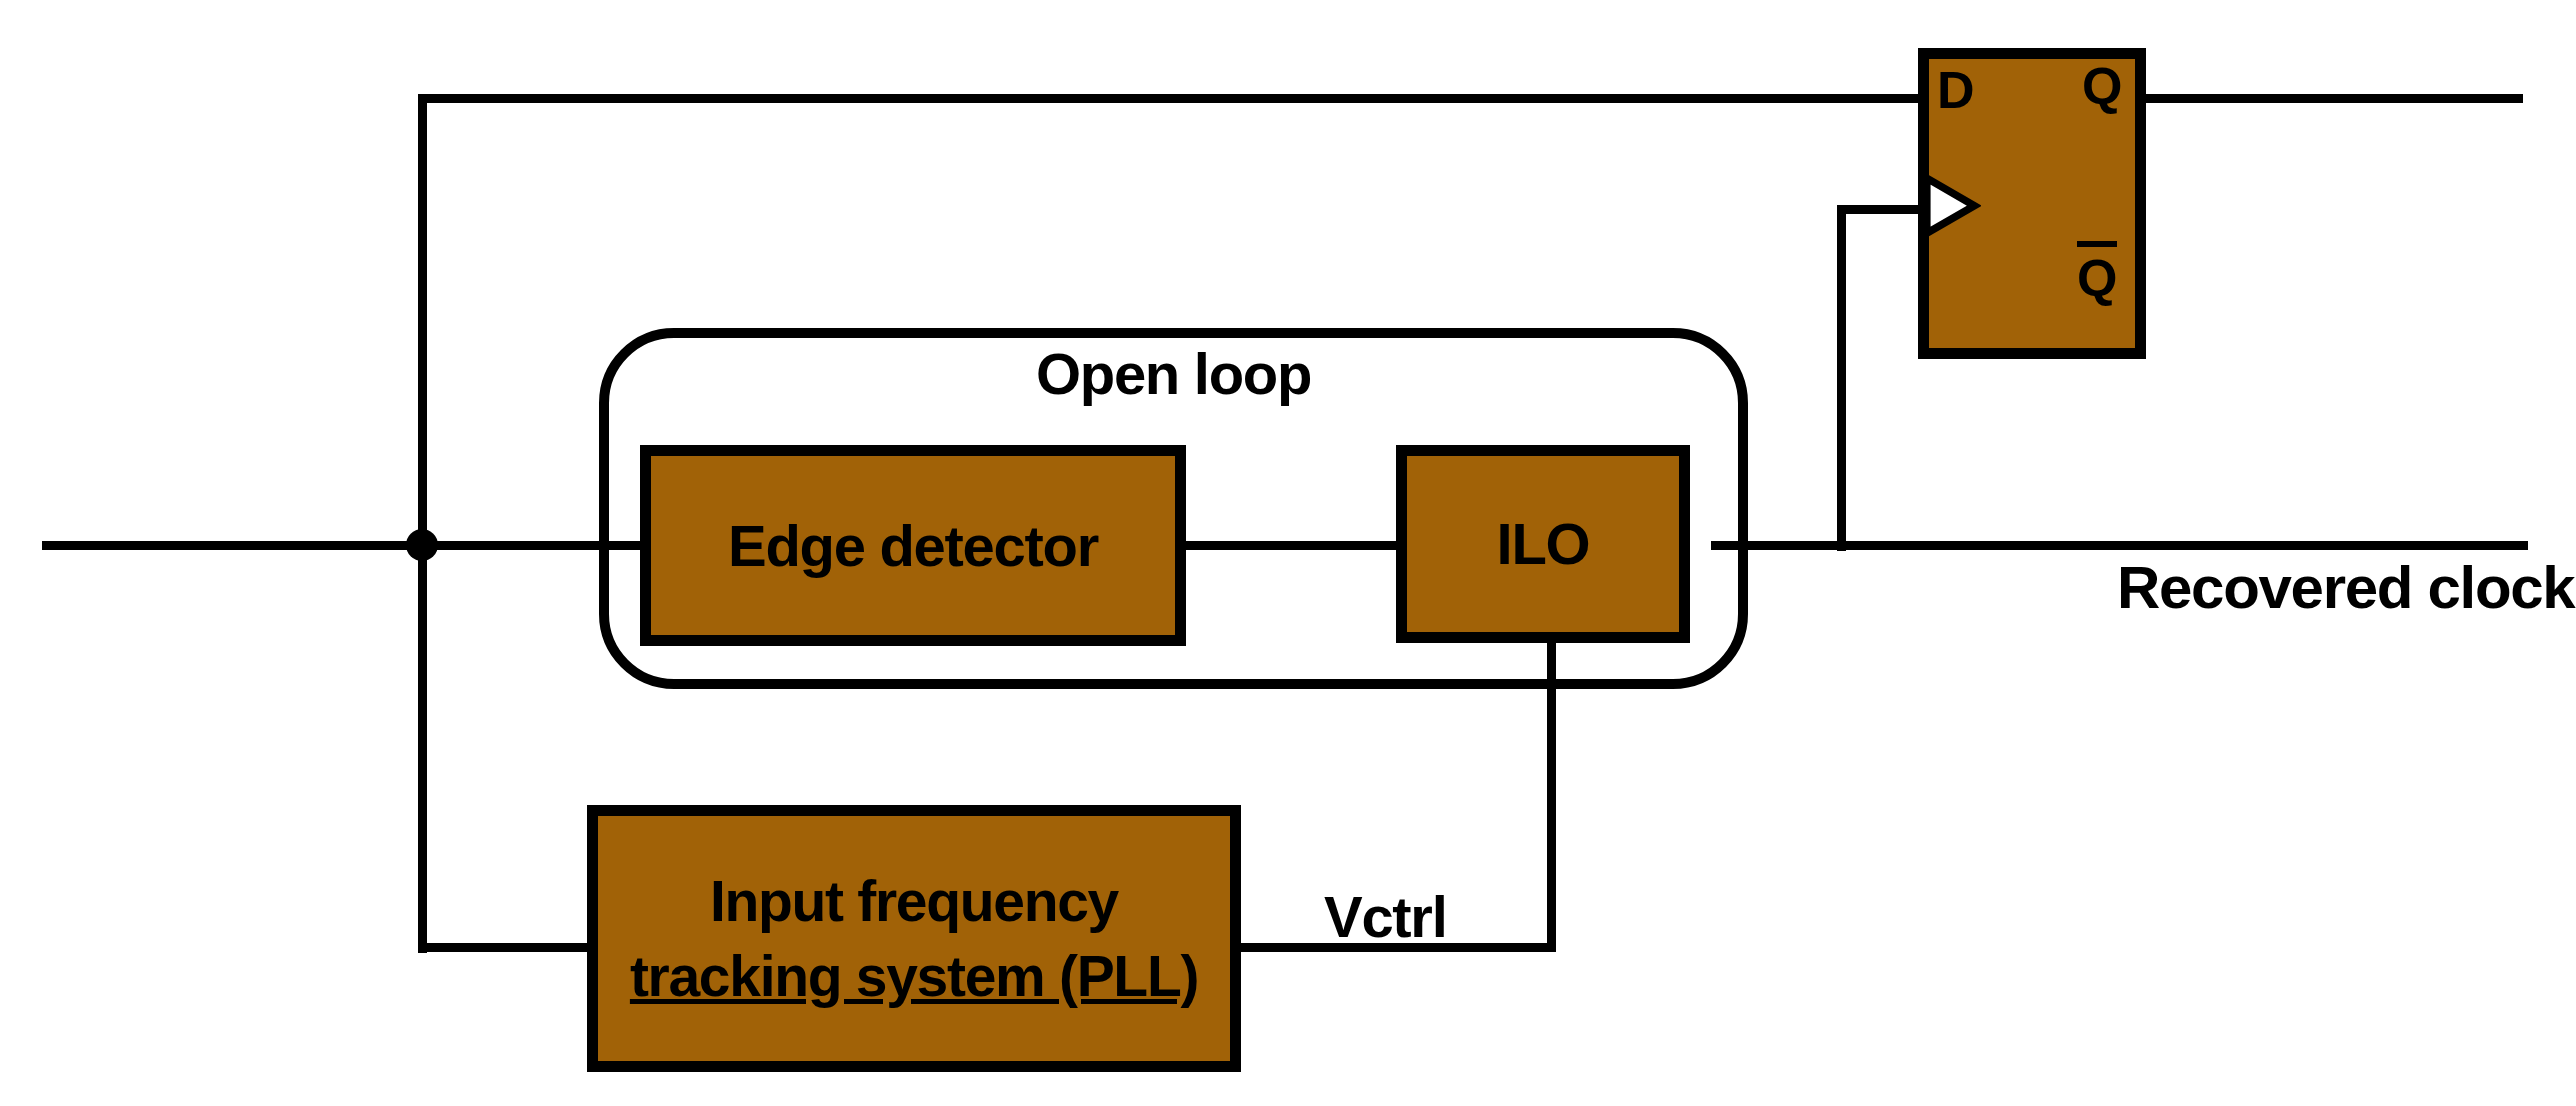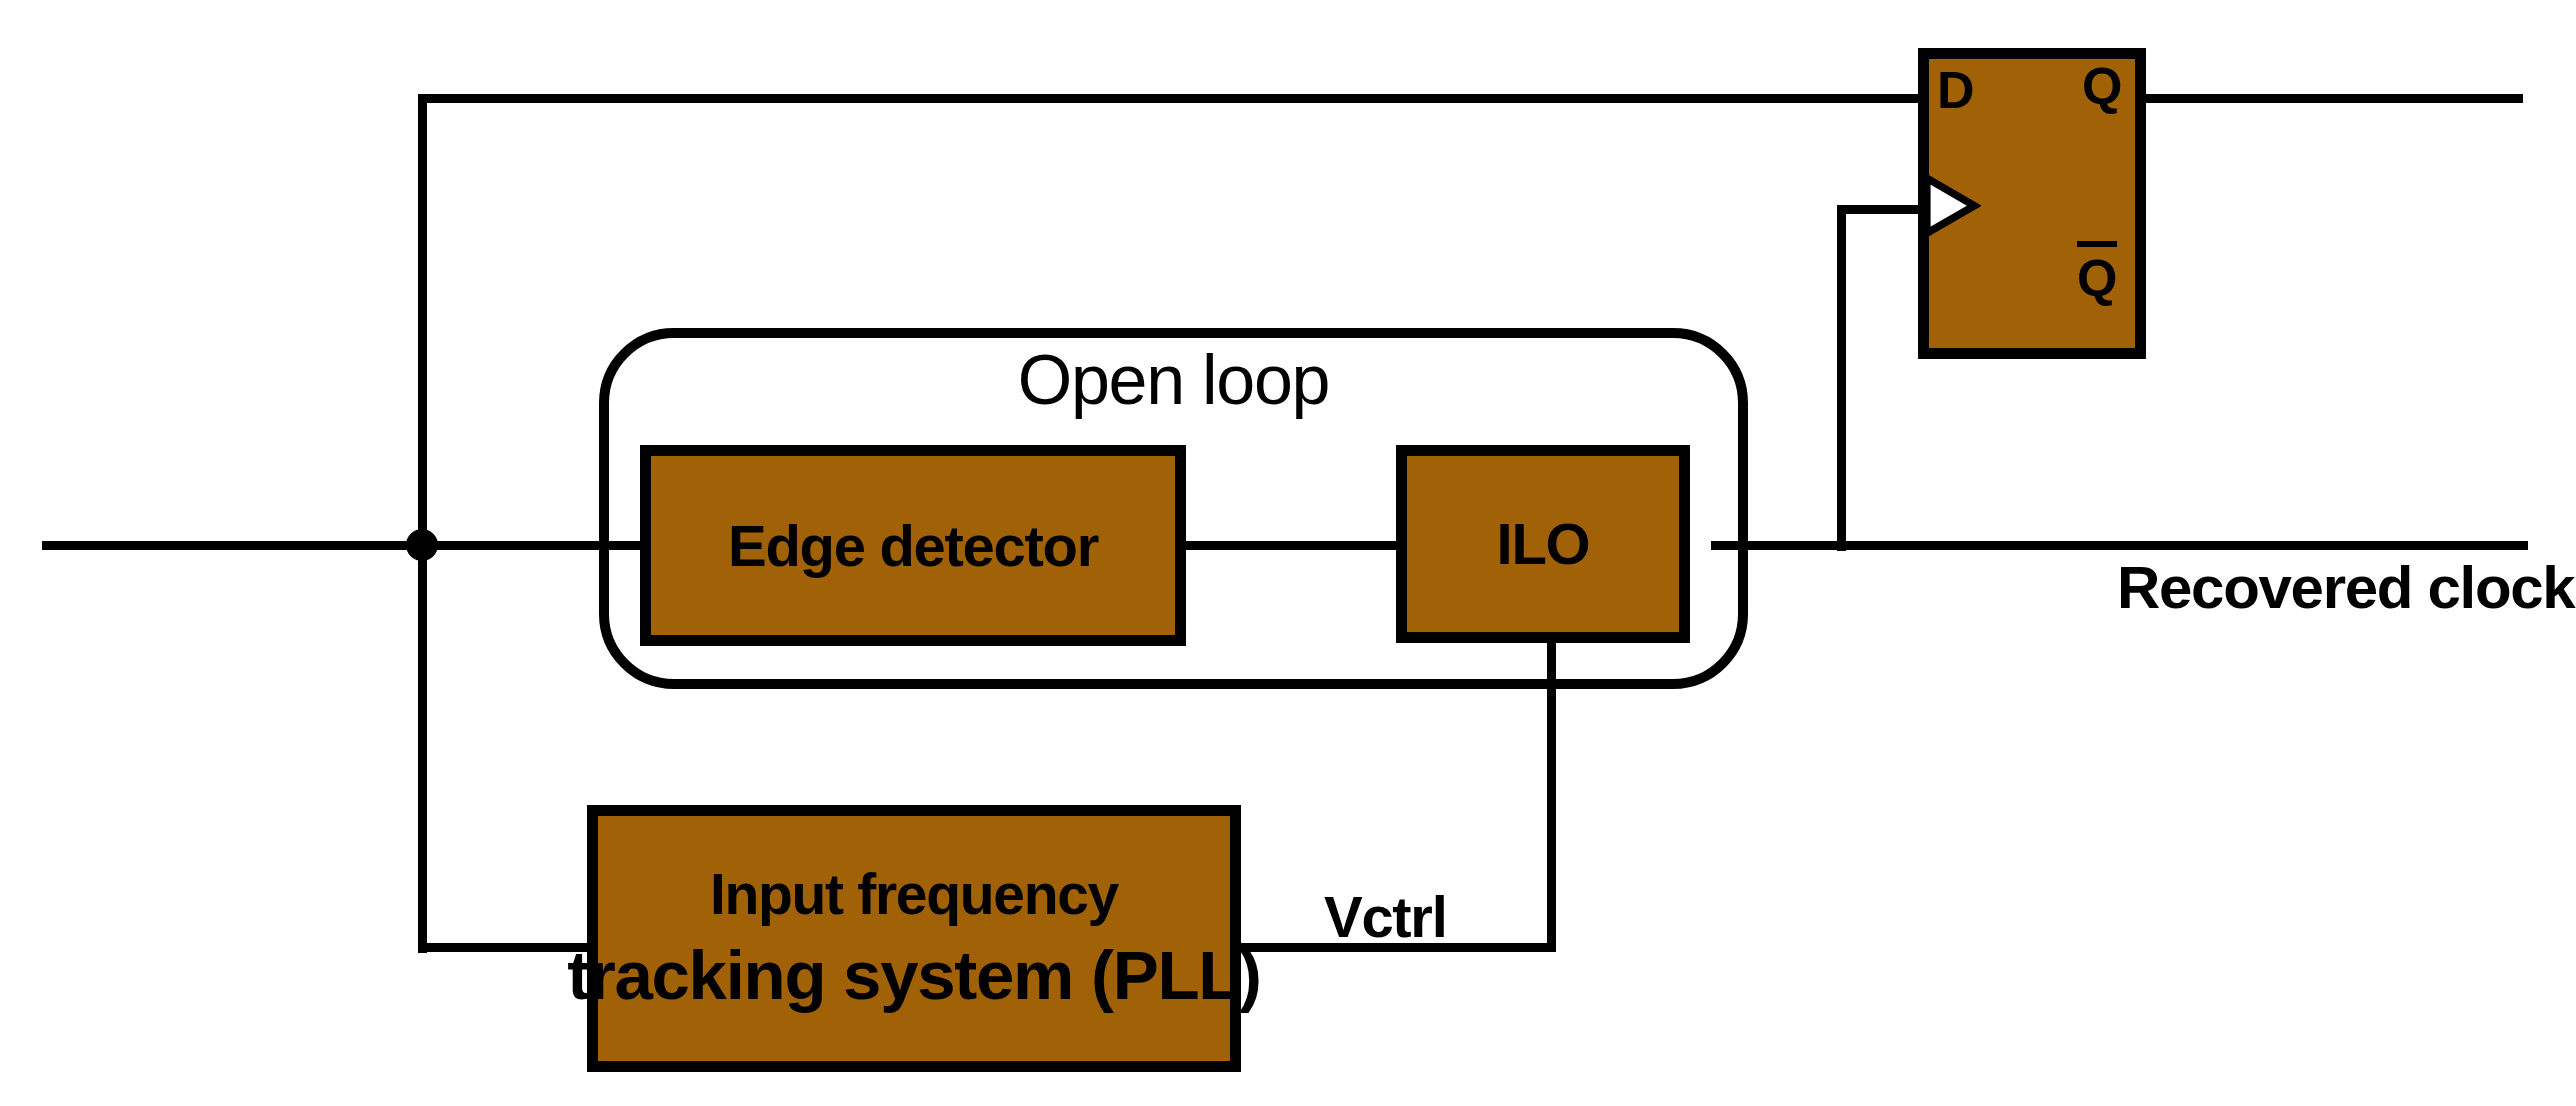--- a/index.html
+++ b/index.html
@@ -76,22 +76,22 @@
     background: #000000;
     z-index: 5;
   }
   .tri-svg {
     position: absolute;
     z-index: 6;
   }
   .centered-block {
     position: absolute;
     text-align: center;
-    font-weight: normal;
-    font-size: 70px;
+    font-weight: bold;
+    font-size: 58px;
     line-height: 1;
     letter-spacing: -1.3px;
     z-index: 5;
   }
 </style>
 </head>
 <body>
 
 <div id="canvas">
 
@@ -117,21 +117,21 @@
     <span class="boxlbl">Edge detector</span>
   </div>
 
   <div class="box" style="left:1396px; top:445px; width:294px; height:198px;">
     <span class="boxlbl">ILO</span>
   </div>
 
   <div class="box" style="left:587px; top:805px; width:654px; height:267px;">
     <div>
       <div class="boxlbl" style="font-size:57px;">Input frequency</div>
-      <div class="boxlbl" style="font-size:69px;">tracking system (PLL)</div>
+      <div class="boxlbl" style="font-size:57px;text-decoration:underline;">tracking system (PLL)</div>
     </div>
   </div>
 
   <div class="box" style="left:1918px; top:48px; width:228px; height:311px;"></div>
   <div class="pin" style="left:1937px; top:64px;">D</div>
   <div class="pin" style="left:2082px; top:60px;">Q</div>
   <div class="pin" style="left:2077px; top:241px;">
     <span class="overline-q">Q</span>
   </div>
   <svg class="tri-svg" style="left:1926px; top:174px;" width="55" height="65" viewBox="0 0 66 78">

